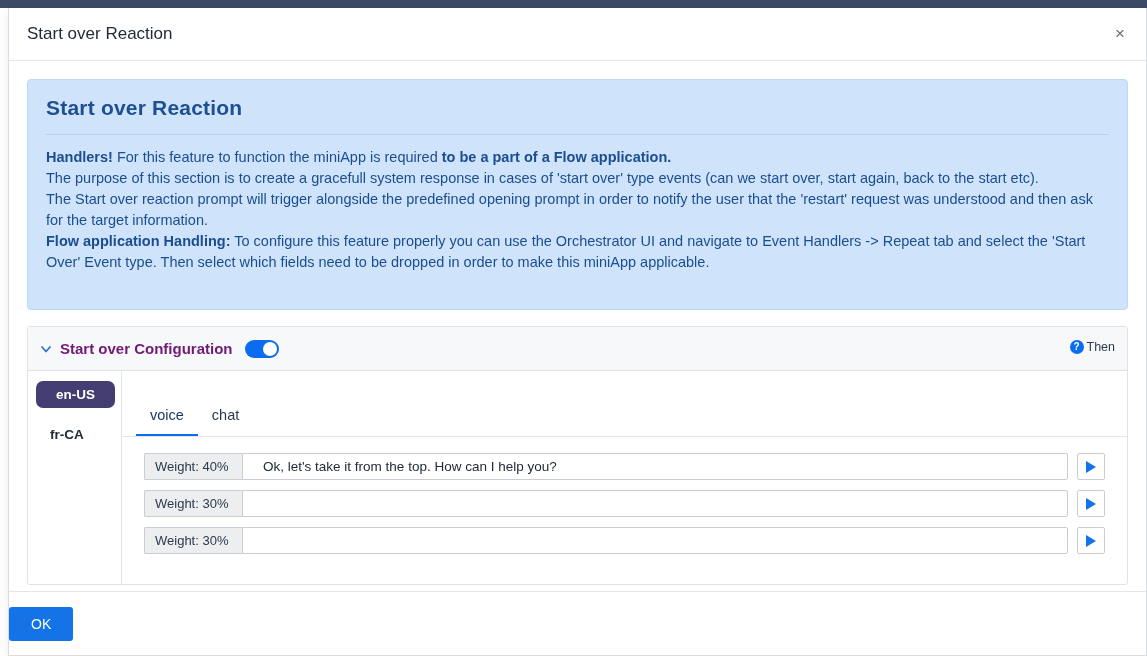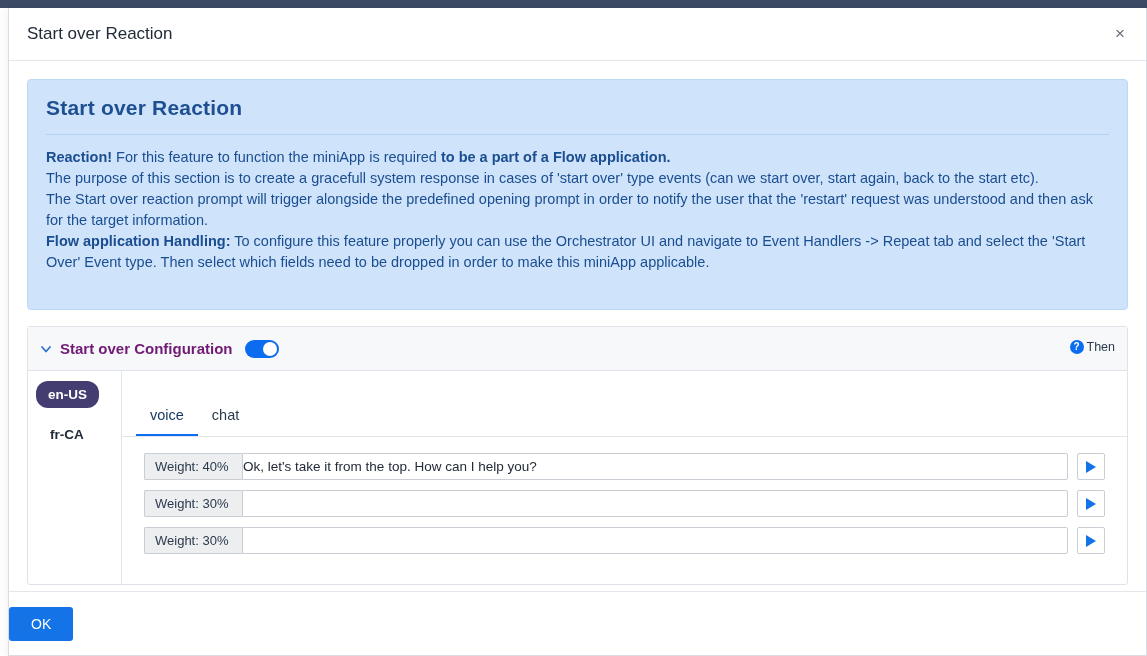--- a/index.html
+++ b/index.html
@@ -182,23 +182,23 @@
     font-size: 13.5px;
     color: #222b38;
     padding: 7px 14px;
     cursor: pointer;
   }
   .lang-item.active {
     background: #443d72;
     color: #ffffff;
     font-weight: bold;
     display: inline-block;
-    border-radius: 12px;
+    border-radius: 7px;
     margin-left: 8px;
-    padding: 6px 12px;
+    padding: 6px 20px;
   }
   .lang-item.plain { padding-left: 22px; margin-top: 12px; font-weight: bold; }
 
   .panel-right { flex: 1; }
   .tabs {
     display: flex;
     border-bottom: 1px solid #e2e5e9;
     padding-left: 14px;
     height: 38px;
     margin-top: 28px;
@@ -235,21 +235,21 @@
     height: 27px;
     border-radius: 2px 0 0 2px;
   }
   .prompt-input {
     flex: 1;
     height: 27px;
     border: 1px solid #c9ced4;
     border-radius: 0 2px 2px 0;
     font-size: 13.5px;
     color: #222b38;
-    padding: 0 0;
+    padding: 0 20px;
     font-family: "Liberation Sans", sans-serif;
     background: #ffffff;
     outline: none;
   }
   .play-btn {
     width: 28px;
     height: 27px;
     margin-left: 9px;
     border: 1px solid #c9ced4;
     border-radius: 2px;
@@ -302,21 +302,21 @@
       <div class="modal-title">Start over Reaction</div>
       <button class="modal-close">×</button>
     </div>
 
     <div class="modal-body">
 
       <div class="info-panel">
         <div class="info-title">Start over Reaction</div>
         <hr class="info-rule">
         <p class="info-text">
-          <span class="b">Reaction!</span><span> For this feature to function the miniApp is required </span><span class="b">to be a part of a Flow application.</span><br>
+          <span class="b">Handlers!</span><span> For this feature to function the miniApp is required </span><span class="b">to be a part of a Flow application.</span><br>
           <span>The purpose of this section is to create a gracefull system response in cases of 'start over' type events (can we start over, start again, back to the start etc).</span><br>
           <span>The Start over reaction prompt will trigger alongside the predefined opening prompt in order to notify the user that the 'restart' request was understood and then ask for the target information.</span><br>
           <span class="b">Flow application Handling:</span><span> To configure this feature properly you can use the Orchestrator UI and navigate to Event Handlers -&gt; Repeat tab and select the 'Start Over' Event type. Then select which fields need to be dropped in order to make this miniApp applicable.</span>
         </p>
         <div class="info-gap"></div>
       </div>
 
       <div class="config-section">
 
         <div class="config-header">

